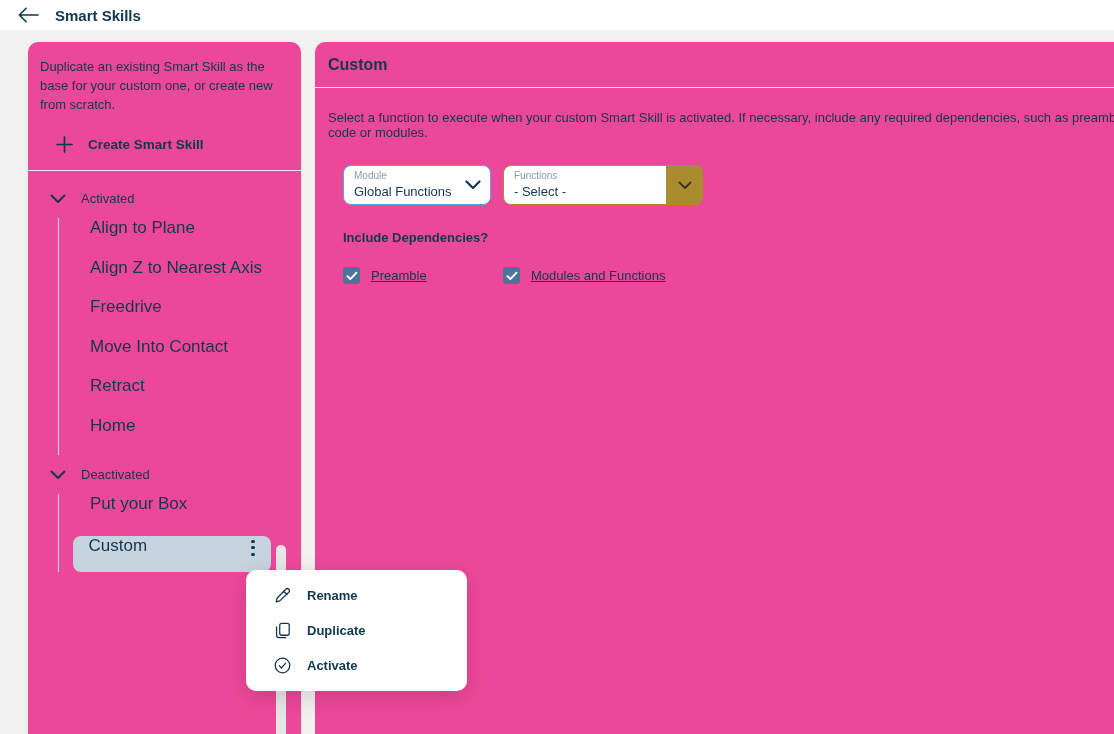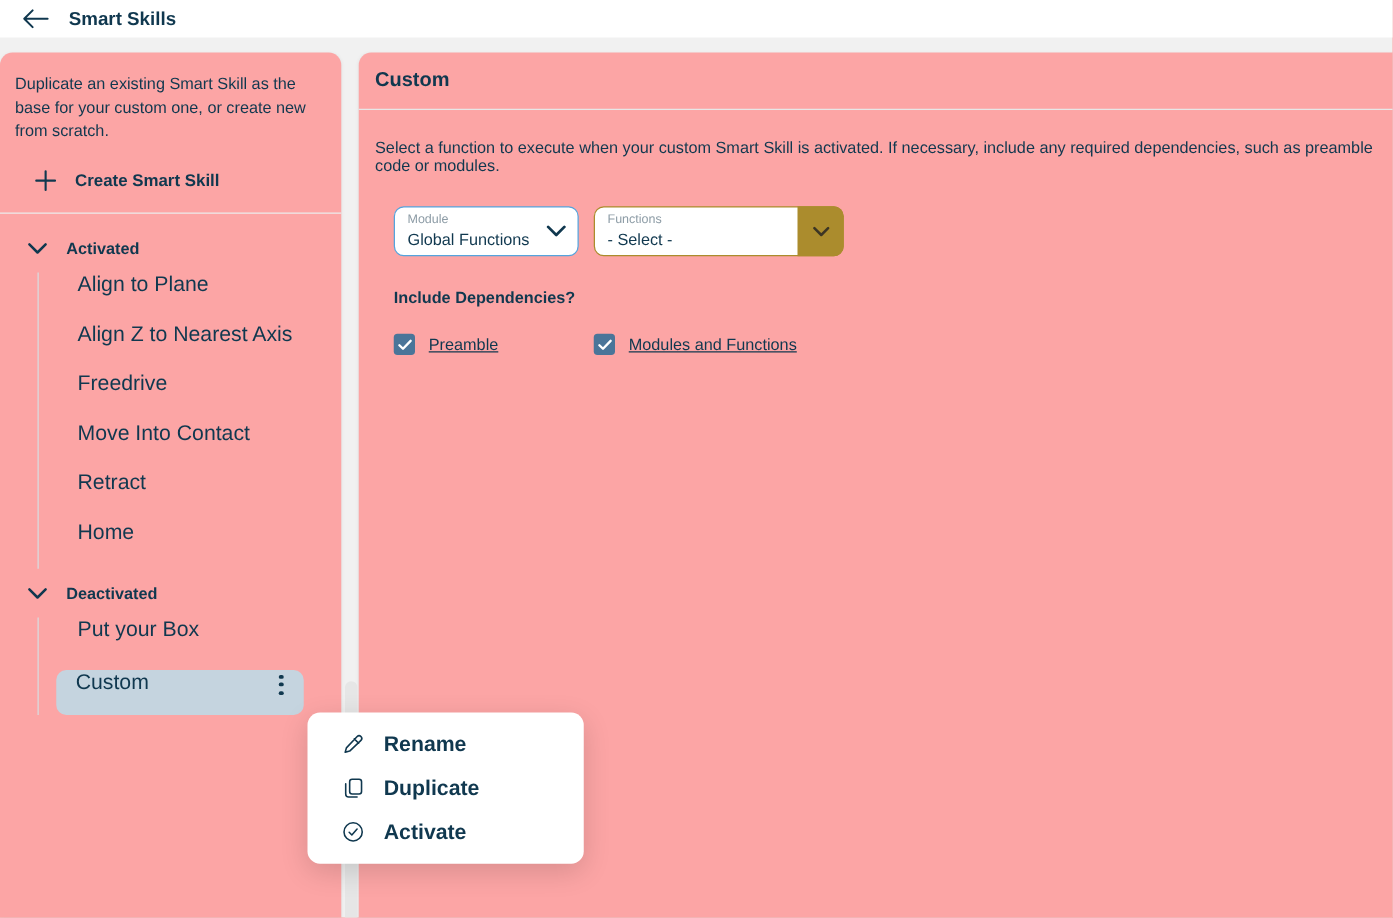--- a/index.html
+++ b/index.html
@@ -15,39 +15,39 @@
 
   
   .topbar {
     position:absolute; top:0; left:0; width:1114px; height:30px;
     background:#ffffff; display:flex; align-items:center; gap:15px;
     padding-left:17px;
   }
   .topbar-title { font-size:15px; font-weight:bold; }
 
   
-  .panel { position:absolute; top:42px; bottom:0; background:#fca5a5;
-           box-shadow:0 1px 3px rgba(0,0,0,0.06); }
+  .panel { position:absolute; top:42px; bottom:0; background:#ec4899;
+           box-shadow:0 1px 3px rgba(0,0,0,0.06);margin-left:28px; }
   .sidebar { left:0; width:273px; border-radius:10px 10px 0 0; }
   .mainpanel { left:287px; width:827px; border-radius:10px 0 0 0; }
 
   
   .gap-scrollbar {
     position:absolute; left:276px; top:545px; bottom:0; width:10px;
     background:#e6e6e6; border-radius:6px 6px 0 0; z-index:1;
   }
 
   
   .sidebar-desc { margin:15px 12px 0 12px; font-size:13px; line-height:19px; }
   .create-row { display:flex; align-items:center; gap:15px; margin:17px 0 0 28px;
                 height:26px; font-weight:bold; font-size:13.5px; cursor:pointer; }
   .sidebar-divider { margin-top:13px; border-top:1px solid #ececec; }
   .tree { padding-top:8px; }
   .tree-section-header { height:39px; display:flex; align-items:center; gap:15px;
-                         padding-left:22px; font-weight:bold; font-size:13px; cursor:pointer; }
+                         padding-left:22px; font-weight:normal; font-size:13px; cursor:pointer; }
   .tree-items { margin-left:30px; border-left:1.5px solid #d7dcdf; }
   .tree-item { height:39.5px; display:flex; align-items:flex-start; padding-left:31px;
                font-size:17px; cursor:pointer; }
   .tree-item.selected {
     height:36px; width:198px; margin:2px 0 1.5px 13.5px; padding-left:16px; padding-right:12px;
     background:#c5d4df; border-radius:8px; justify-content:space-between;
   }
   .kebab { display:flex; flex-direction:column; gap:3.5px; padding:4px; cursor:pointer; }
   .kebab i { width:3.2px; height:3.2px; border-radius:50%; background:#10384f; }
 
@@ -74,21 +74,21 @@
   .checkbox-group.first { width:160px; }
   .checkbox { width:17px; height:17px; border-radius:3px; background:#4a7599;
               display:flex; align-items:center; justify-content:center; flex:none; }
   .checkbox-label { font-size:13px; }
 
   
   .context-menu { position:absolute; left:246px; top:570px; width:221px;
                   background:#fff; border-radius:10px; padding:8px 0;
                   box-shadow:0 6px 22px rgba(0,0,0,0.14); z-index:10; }
   .menu-item { height:35px; display:flex; align-items:center; gap:15px;
-               padding-left:27px; font-size:17px; font-weight:bold; cursor:pointer; }
+               padding-left:27px; font-size:13px; font-weight:bold; cursor:pointer; }
 </style>
 </head>
 <body>
 
 <div class="topbar">
   <span>
     <svg width="23" height="18" viewBox="0 0 24 18">
         <path d="M22 9H2.5M9.5 2 2.5 9l7 7" fill="none" stroke="#10384f" stroke-width="1.7" stroke-linecap="round" stroke-linejoin="round"></path>
       </svg>
   </span>

